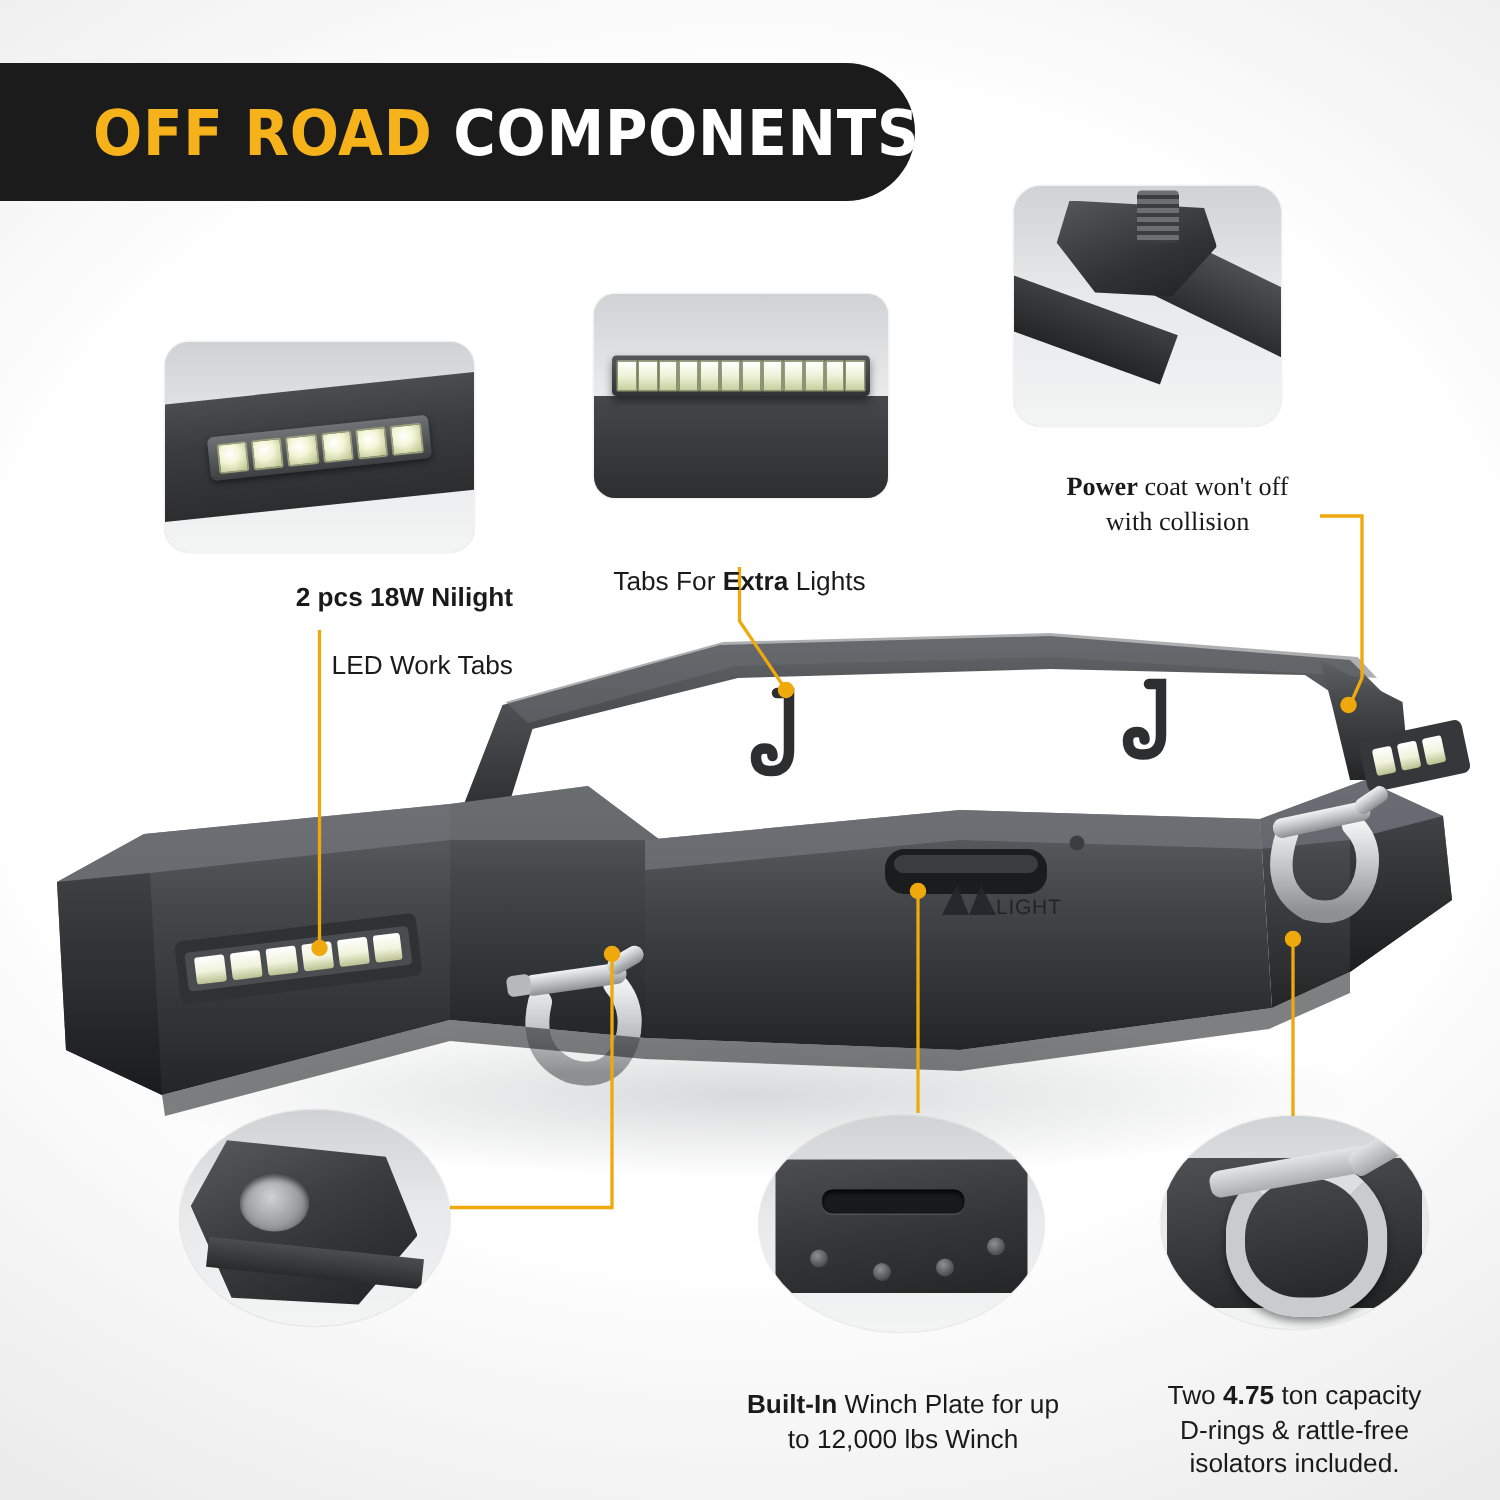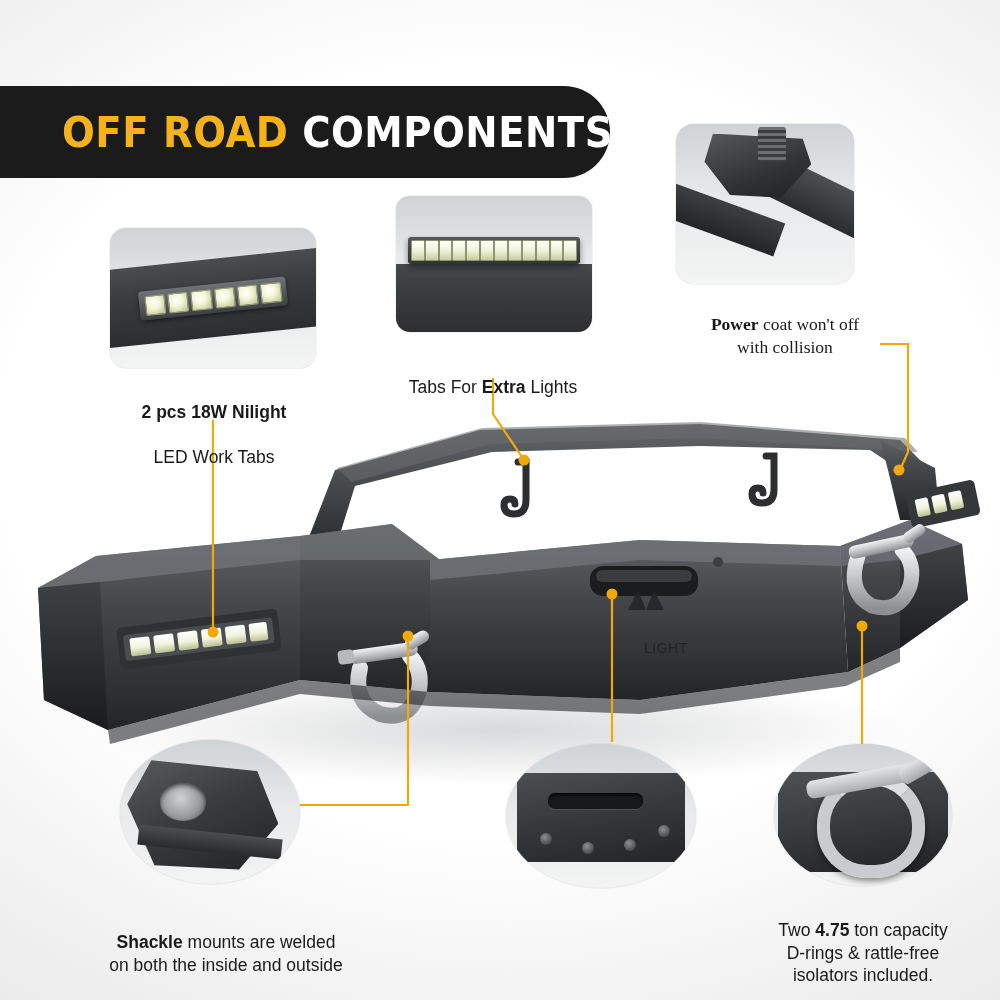--- a/index.html
+++ b/index.html
@@ -28,21 +28,20 @@
     top: 42px;
     width: 610px;
     height: 92px;
     background: #1b1b1b;
     border-top-right-radius: 46px;
     border-bottom-right-radius: 46px;
     display: flex;
     align-items: center;
     padding-left: 62px;
     box-sizing: border-box;
-    margin-top: 44px;
   }
   .banner-title {
     font-family: "DejaVu Sans", sans-serif;
     font-weight: bold;
     font-size: 42px;
     letter-spacing: 0.5px;
     white-space: nowrap;
     transform: scaleX(0.92);
     transform-origin: left center;
   }
@@ -309,21 +308,21 @@
       <rect x="902" y="528" width="24" height="11" rx="5" fill="url(#chrome)" transform="rotate(-34 914 533)"></rect>
     </g>
 
     <g transform="translate(628,596)">
       <path d="M0 14 L10 -6 L18 14 L26 -6 L36 14 Z" fill="#23262a" opacity="0.92"></path>
     </g>
 
     <path d="M108 730 L300 680 L430 692 L640 700 L848 672 L900 648 L900 662 L846 686 L640 714 L430 706 L300 694 L110 744 Z" fill="#141617" opacity="0.55"></path>
   </svg>
 
-  <div style="position:absolute;left:644px;top:596px;font-size:14px;font-weight:normal;color:#1e2124;letter-spacing:0.5px;opacity:.9;margin-top:44px;">LIGHT</div>
+  <div style="position:absolute;left:664px;top:596px;font-size:14px;font-weight:normal;color:#1e2124;letter-spacing:0.5px;opacity:.9;">LIGHT</div>
 
   <svg class="lines">
     <g stroke="#f0a90d" stroke-width="2.2" fill="none">
 
       <path d="M213 420 L213 632"></path>
 
       <path d="M493 378 L493 414 L524 460"></path>
 
       <path d="M880 344 L908 344 L908 452 L900 470"></path>
 
@@ -407,39 +406,39 @@
   </div>
 
   <div class="bubble b6" style="left:774px;top:744px;width:178px;height:142px;border-radius:50%;">
     <div class="sky"></div>
     <div class="blockk"></div>
     <div class="dring"></div>
     <div class="pin"></div>
     <div class="pinhandle"></div>
   </div>
 
-  <div class="callout" style="left:86px;top:378px;width:256px;">
+  <div class="callout" style="left:86px;top:364px;width:256px;text-align:right;">
     <b>2 pcs 18W Nilight</b><br>
     <span>LED Work Tabs</span>
   </div>
 
   <div class="callout" style="left:368px;top:353px;width:250px;">
     <span>Tabs For </span><b>Extra</b><span> Lights</span>
   </div>
 
   <div class="callout" style="left:660px;top:290px;width:250px;font-family:Liberation Serif, serif;">
     <b>Power</b><span> coat won't off
 with collision</span>
   </div>
 
-  <div class="callout" style="left:66px;top:908px;width:320px;">
-    <b>Shackle</b><span> mounts are welded
-on both the inside and outside</span>
-  </div>
-
+
+  <div class="callout" style="left:452px;top:902px;width:300px;">
+    <b>Built-In</b><span> Winch Plate for up
+to 12,000 lbs Winch</span>
+  </div>
 
   <div class="callout" style="left:726px;top:896px;width:274px;text-align:center;">
     <span>Two  </span><b>4.75</b><span> ton capacity
 D-rings &amp; rattle-free
 isolators included.</span>
   </div>
 
 </div>
 
 </body></html>

